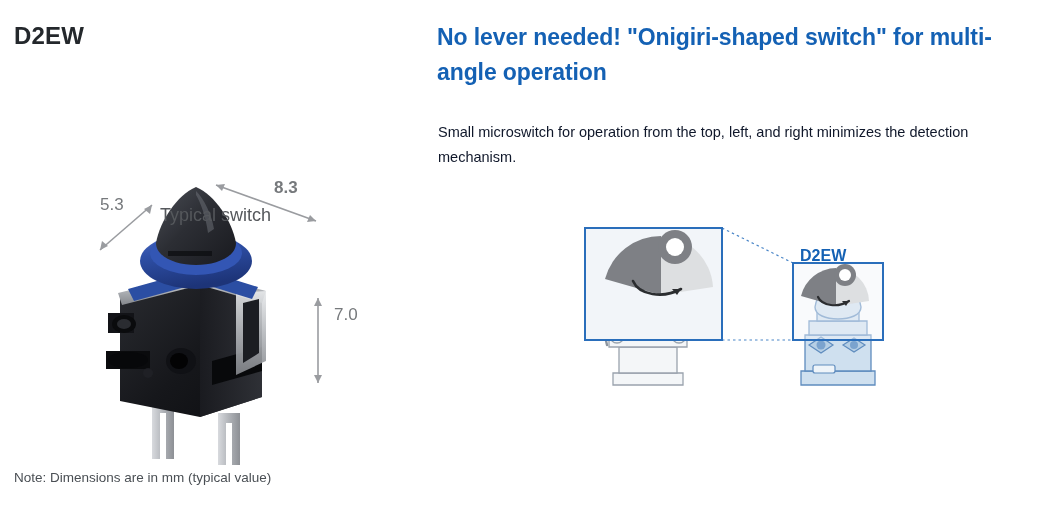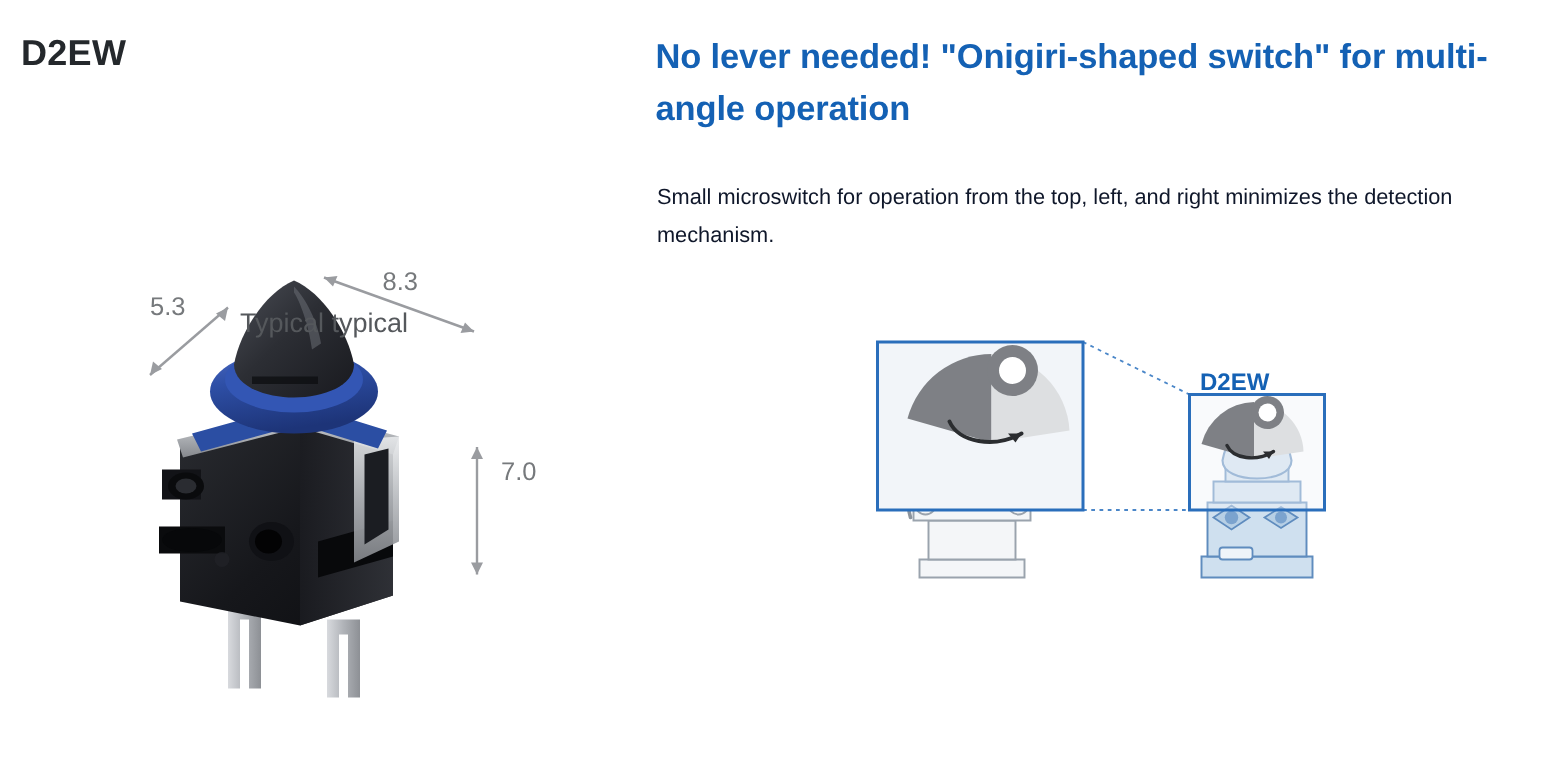--- a/index.html
+++ b/index.html
@@ -47,21 +47,21 @@
     color: #4a4f54;
   }
 
   
   .dim-label {
     position: absolute;
     font-size: 17px;
     color: #76797c;
     font-family: "Liberation Sans", sans-serif;
   }
-  #dim-label-width  { left: 255px; top: 178px; }
+  #dim-label-width  { left: 274px; top: 178px; font-weight: bold; }
   #dim-label-depth  { left: 100px; top: 195px; }
   #dim-label-height { left: 334px; top: 305px; }
 
   
   #right-column {
     position: absolute;
     left: 437px;
     top: 0;
     width: 603px;
     height: 506px;
@@ -209,20 +209,21 @@
       <line x1="318" y1="133" x2="318" y2="218"></line>
       <path d="M318 133 l-4 8 l8 0 z" fill="#9a9ca0" stroke="none"></path>
       <path d="M318 218 l-4 -8 l8 0 z" fill="#9a9ca0" stroke="none"></path>
     </g>
   </svg>
 
   <div class="dim-label" id="dim-label-width">8.3</div>
   <div class="dim-label" id="dim-label-depth">5.3</div>
   <div class="dim-label" id="dim-label-height">7.0</div>
 
+  <div id="dimension-note">Note: Dimensions are in mm (typical value)</div>
 </div>
 
 <div id="right-column">
 
   <h1 id="headline">No lever needed! "Onigiri-shaped switch" for multi-angle operation</h1>
 
   <p id="description">Small microswitch for operation from the top, left, and right minimizes the detection mechanism.</p>
 
   <svg id="comparison-figure" viewBox="0 0 320 200" xmlns="http://www.w3.org/2000/svg">
 
@@ -288,14 +289,14 @@
       <path d="M259 73 L259 111 L292 106 A34 34 0 0 0 259 73 Z" fill="#dddfe1"></path>
       <circle cx="268" cy="80" r="11" fill="#7e8085"></circle>
       <circle cx="268" cy="80" r="6" fill="#ffffff"></circle>
       <path d="M241 102 C245 111 261 113 272 106" stroke="#2b2d30" stroke-width="2.2" fill="none" stroke-linecap="round"></path>
       <path d="M272 106 l-7 0 l4 5 z" fill="#2b2d30"></path>
     </g>
   </svg>
 
 </div>
 
-<div class="fig-caption" id="typical-switch-caption">Typical typical</div>
+<div class="fig-caption" id="typical-switch-caption">Typical switch</div>
 <div class="fig-caption" id="d2ew-caption">D2EW</div>
 
 </body></html>

